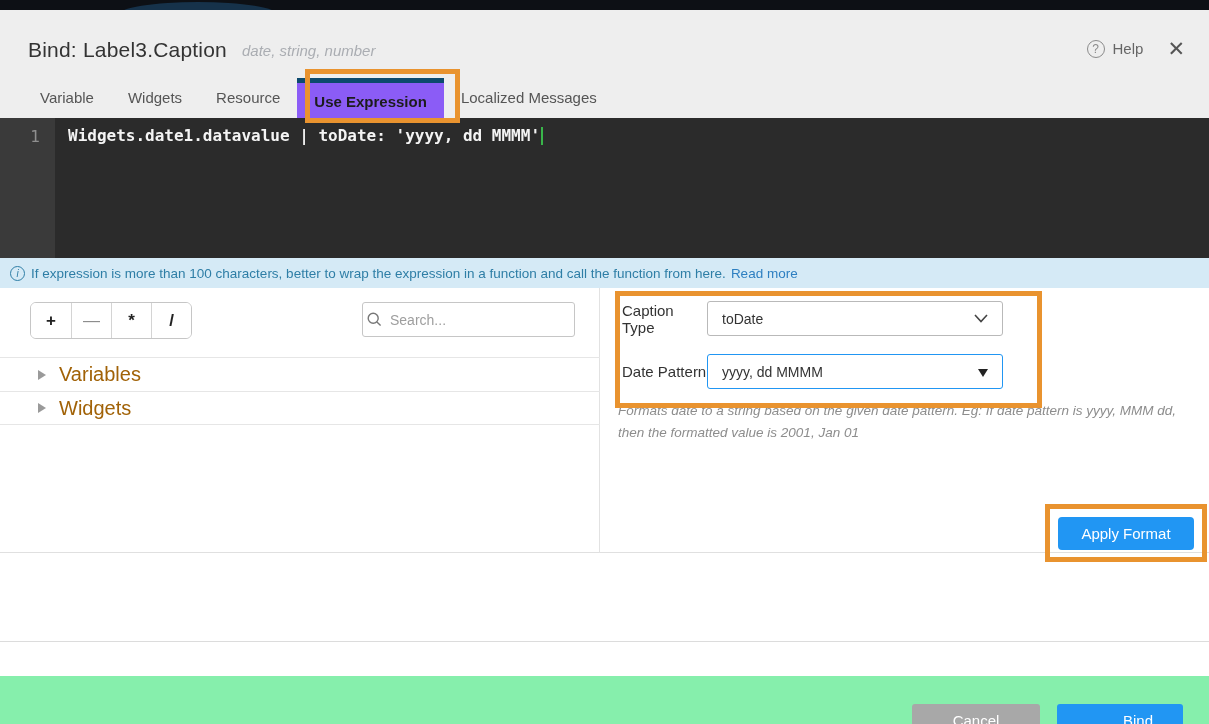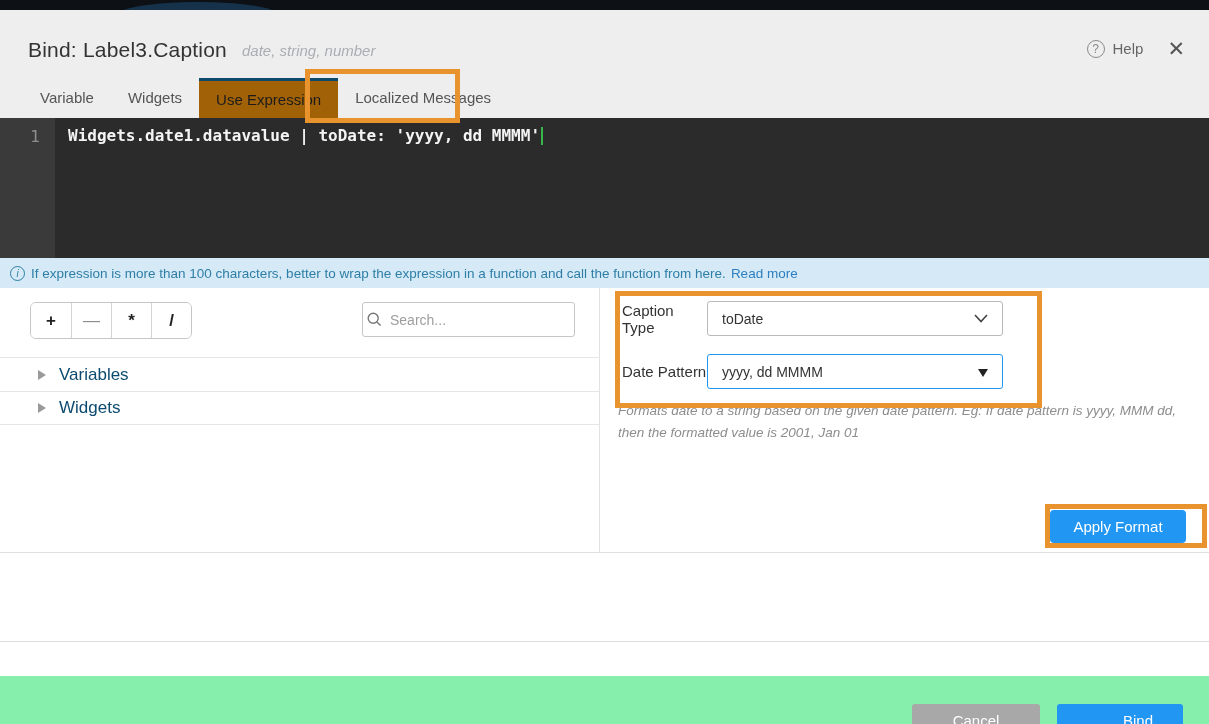--- a/index.html
+++ b/index.html
@@ -16,21 +16,21 @@
   .title { position:absolute; left:28px; top:28px; font-size:21px; color:#333; font-weight:500; letter-spacing:0.2px; }
   .subtitle { position:absolute; left:242px; top:32px; font-size:15px; font-style:italic; color:#aaadb2; }
   .header-right { position:absolute; right:24px; top:28px; display:flex; align-items:center; gap:24px; }
   .help { display:flex; align-items:center; gap:8px; color:#666; font-size:15px; cursor:pointer; }
   .help-icon { display:inline-flex; align-items:center; justify-content:center; width:18px; height:18px; border:1.5px solid #8b8b8b; border-radius:50%; font-size:12px; color:#8b8b8b; }
   .close { font-size:21px; color:#555; cursor:pointer; line-height:1; }
 
   
   .tabbar { position:absolute; left:0; top:78px; width:1209px; height:40px; background:#eeeeee; display:flex; padding-left:23px; }
   .tab { padding:0 17px; line-height:40px; font-size:15px; color:#555; cursor:pointer; white-space:nowrap; }
-  .tab.active { background:#a16207; color:#1c1c1c; font-weight:400; border-top:3px solid #0c4a6e; line-height:37px; }
+  .tab.active { background:#8b5cf6; color:#1c1c1c; font-weight:700; border-top:5px solid #0c4a6e; line-height:37px; }
   .tab-highlight { position:absolute; left:305px; top:69px; width:155px; height:54px; border:5px solid #e9932f; z-index:12; pointer-events:none; }
 
   
   .editor { position:absolute; left:0; top:118px; width:1209px; height:140px; background:#2b2b2b; display:flex; font-family:"DejaVu Sans Mono", monospace; }
   .gutter { width:55px; height:140px; background:#3a3a3a; text-align:right; padding:9px 15px 0 0; font-size:16px; color:#8f8f8f; }
   .code-area { padding:8px 0 0 13px; font-size:16px; font-weight:700; color:#f4f4f4; white-space:pre; }
   .caret { display:inline-block; width:2px; height:18px; background:#39b54a; vertical-align:text-bottom; margin-left:1px; }
 
   
   .banner { position:absolute; left:0; top:258px; width:1209px; height:30px; background:#d5eaf6; display:flex; align-items:center; padding-left:10px; font-size:13.5px; color:#2e7ea6; }
@@ -45,35 +45,35 @@
   .op-btn:first-child { border-left:none; }
   .op-btn.dim { color:#8a8a8a; font-weight:400; }
   .search-box { position:absolute; left:362px; top:14px; width:213px; height:35px; border:1px solid #c6c6c6; border-radius:3px; display:flex; align-items:center; padding:0 4px; background:#fff; }
   .search-box svg { flex:none; }
   .search-input { border:none; outline:none; width:100%; margin-left:8px; font-size:14px; color:#333; font-family:"Liberation Sans", sans-serif; background:transparent; }
   .search-input::placeholder { color:#9e9e9e; }
   .tree { position:absolute; left:0; top:69px; width:600px; }
   .tree-row { height:34px; border-top:1px solid #e6e6e6; display:flex; align-items:center; padding-left:38px; cursor:pointer; }
   .tree-row:last-child { border-bottom:1px solid #e6e6e6; }
   .tri { width:0; height:0; border-left:8px solid #9a9a9a; border-top:5px solid transparent; border-bottom:5px solid transparent; margin-right:13px; }
-  .tree-label { font-size:17px; color:#0c4a6e; }
+  .tree-label { font-size:20px; color:#a16207; }
 
   
   .right-panel { position:absolute; left:601px; top:0; width:608px; height:265px; }
   .format-highlight { position:absolute; left:14px; top:3px; width:427px; height:117px; border:5px solid #e9932f; z-index:6; pointer-events:none; }
   .form-row { position:absolute; left:21px; display:flex; align-items:center; z-index:3; }
   .form-row.row1 { top:13px; }
   .form-row.row2 { top:66px; }
   .form-label { width:85px; font-size:15px; color:#333; flex:none; }
   .select { position:relative; width:296px; height:35px; border:1px solid #b9b9b9; border-radius:3px; background:#fff; display:flex; align-items:center; padding:0 14px; font-size:14px; color:#333; cursor:pointer; }
   .select.focused { border:1px solid #2196f3; }
   .chevron { position:absolute; right:14px; top:12px; }
   .tri-down { position:absolute; right:14px; top:14px; width:0; height:0; border-top:8px solid #222; border-left:5px solid transparent; border-right:5px solid transparent; }
   .desc { position:absolute; left:17px; top:112px; width:580px; font-size:13.5px; font-style:italic; color:#8d8d8d; line-height:22px; z-index:2; }
-  .apply-highlight { position:absolute; left:444px; top:216px; width:162px; height:44px; border:5px solid #e9932f; display:flex; align-items:center; z-index:6; }
+  .apply-highlight { position:absolute; left:444px; top:216px; width:162px; height:58px; border:5px solid #e9932f; display:flex; align-items:center; justify-content:center; z-index:6; }
   .apply-btn { width:136px; height:33px; background:#2196f3; color:#fff; border:none; border-radius:4px; font-size:15px; cursor:pointer; font-family:"Liberation Sans", sans-serif; }
 
   
   .footer-divider { position:absolute; left:0; top:641px; width:1209px; border-top:1px solid #dcdcdc; }
   .footer { position:absolute; left:0; top:676px; width:1209px; height:82px; background:#86efac; }
   .btn-cancel { position:absolute; left:912px; top:28px; width:128px; height:33px; background:#a8a8a8; color:#fff; border:none; border-radius:3px; font-size:15px; cursor:pointer; font-family:"Liberation Sans", sans-serif; }
   .btn-bind { position:absolute; left:1057px; top:28px; width:126px; height:33px; background:#2196f3; color:#fff; border:none; border-radius:3px; font-size:15px; cursor:pointer; font-family:"Liberation Sans", sans-serif;padding-left:36px; }
 </style>
 </head>
 <body>
@@ -92,20 +92,21 @@
         <span class="help-icon">?</span>
         <span>Help</span>
       </span>
       <span class="close">✕</span>
     </div>
   </div>
 
   <div class="tabbar">
     <div class="tab">Variable</div>
     <div class="tab">Widgets</div>
+    <div class="tab">Resource</div>
     <div class="tab active">Use Expression</div>
     <div class="tab">Localized Messages</div>
   </div>
   <div class="tab-highlight"></div>
 
   <div class="editor">
     <div class="gutter">
       <span>1</span>
     </div>
     <div class="code-area"><span>Widgets.date1.datavalue | toDate: 'yyyy, dd MMMM'</span><span class="caret"></span></div>

